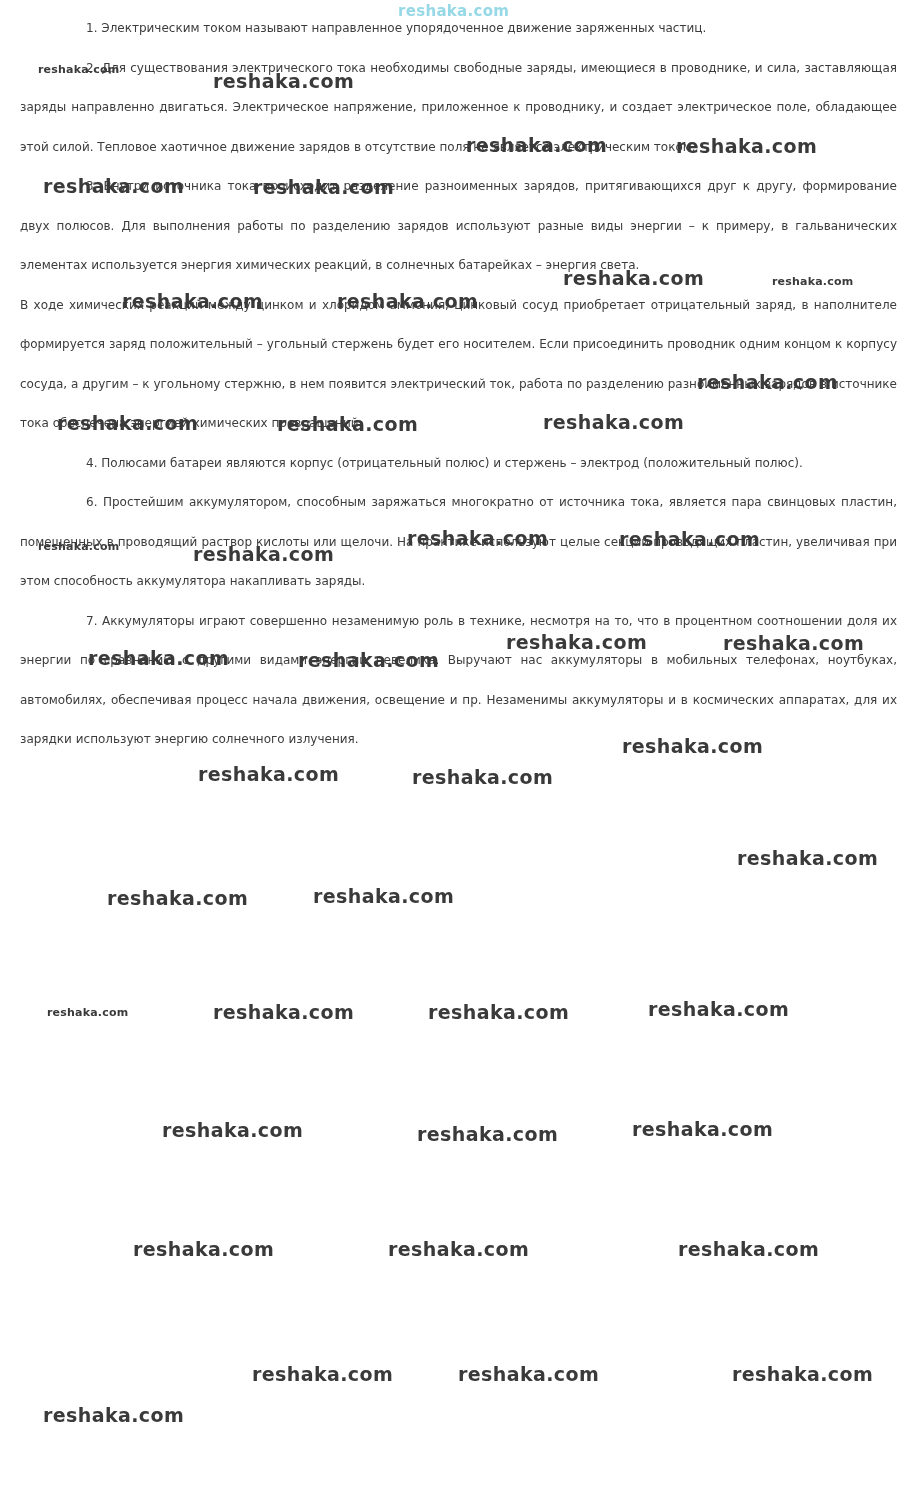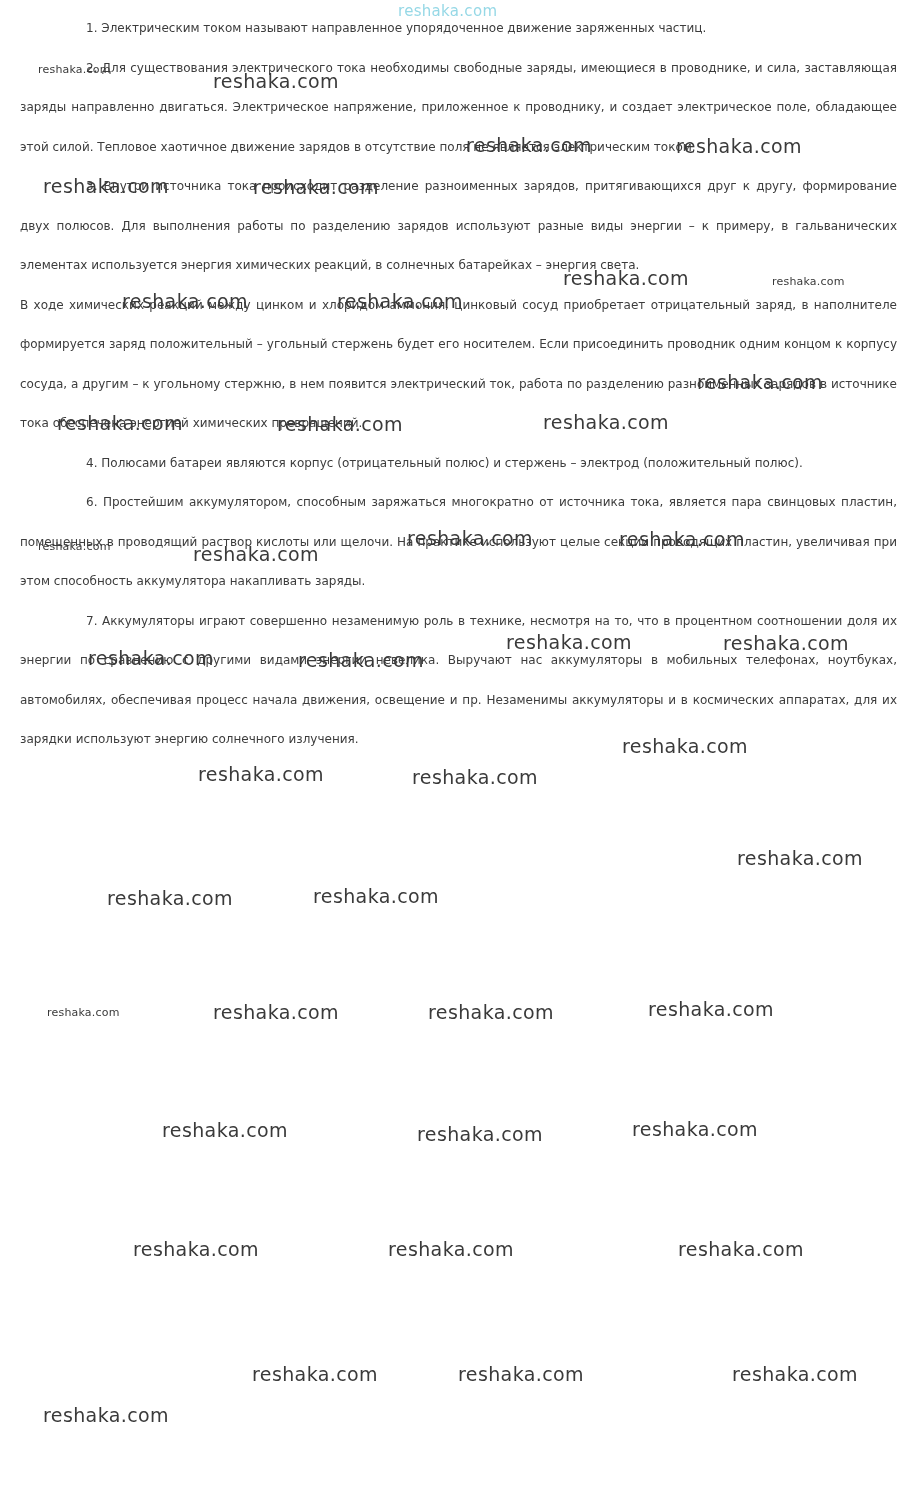--- a/index.html
+++ b/index.html
@@ -19,21 +19,21 @@
     color: var(--text-color, #3c3c3c);
     font-size: 12px;
     line-height: 39.5px;
     text-align: justify;
   }
   p.para { margin: 0; }
   p.para.indent { text-indent: 66px; }
   .wm-layer { position: absolute; inset: 0; pointer-events: none; }
   .wm {
     position: absolute;
-    font-weight: normal;
+    font-weight: bold;
     white-space: nowrap;
     color: var(--wm-color, #3a3a3a);
   }
   .wm-lg  { font-size: 19px; letter-spacing: 0.4px; }
   .wm-sm  { font-size: 11px; letter-spacing: 0.2px; }
   .wm-top { font-size: 15px; letter-spacing: 0.3px; color: var(--wm-top-color, #96d8e6); }
 </style>
 </head>
 <body>
 

